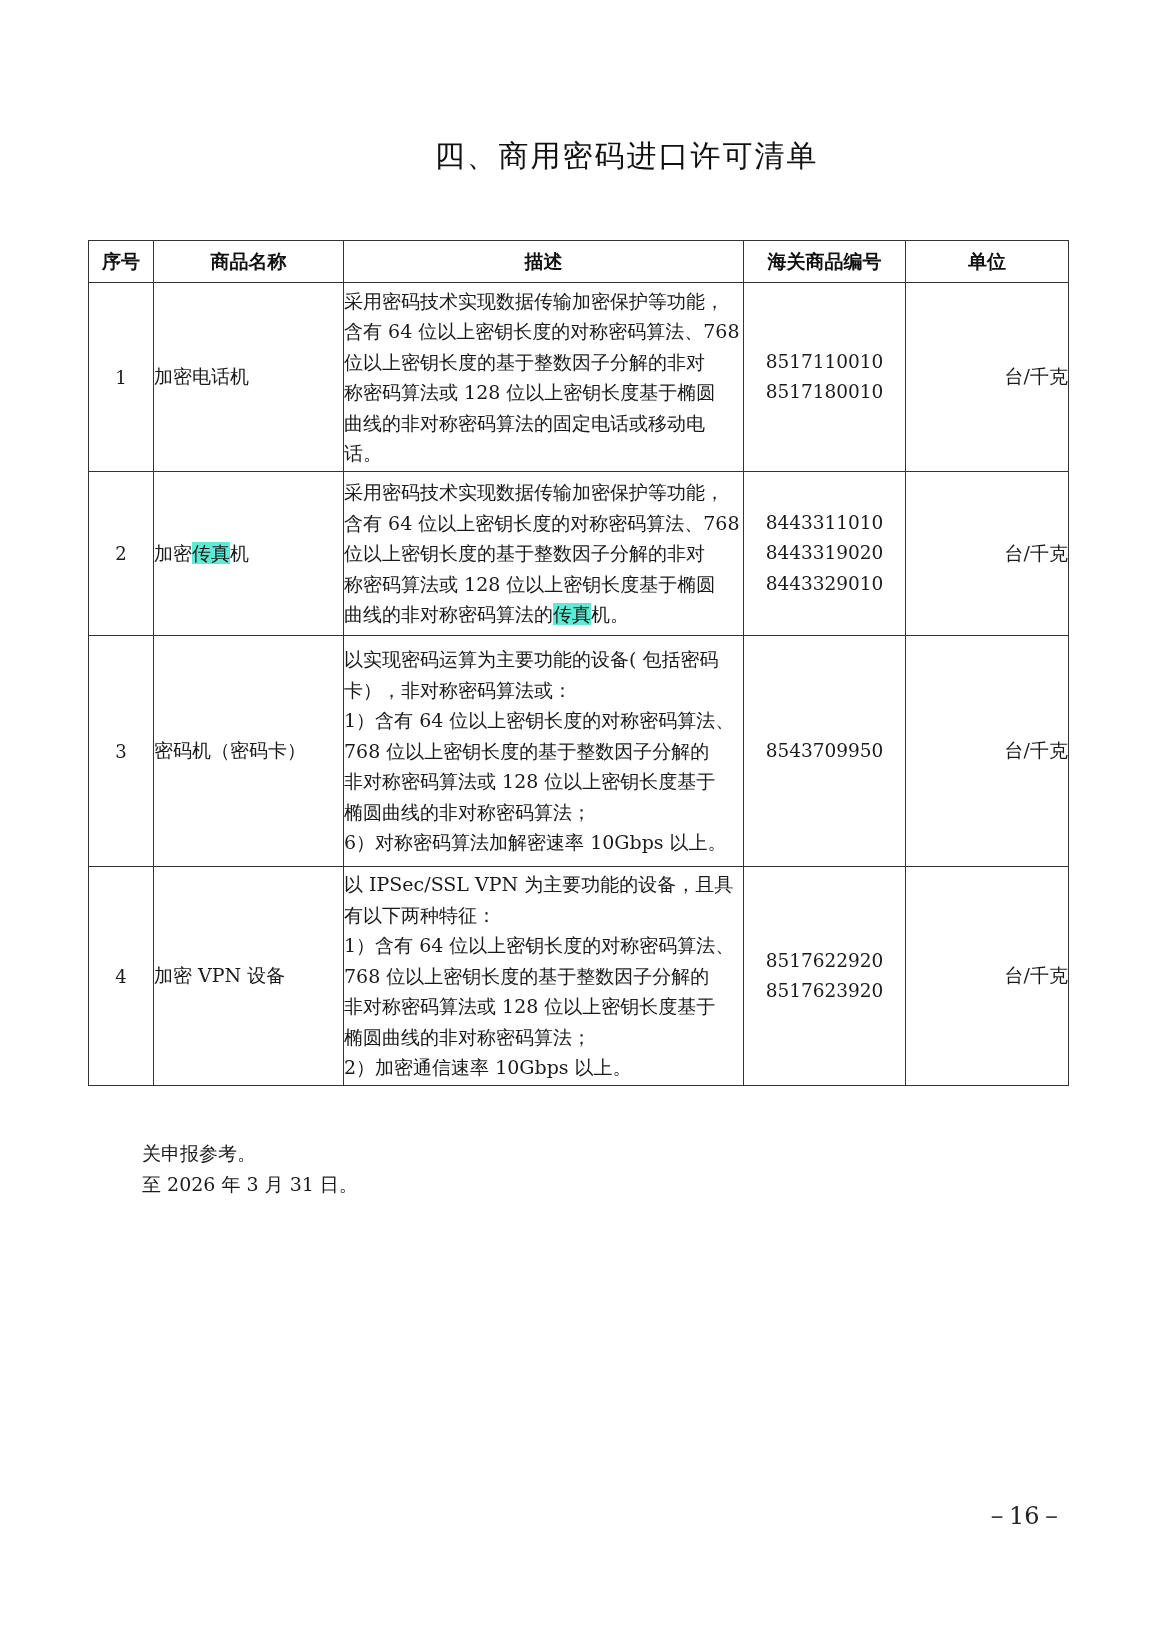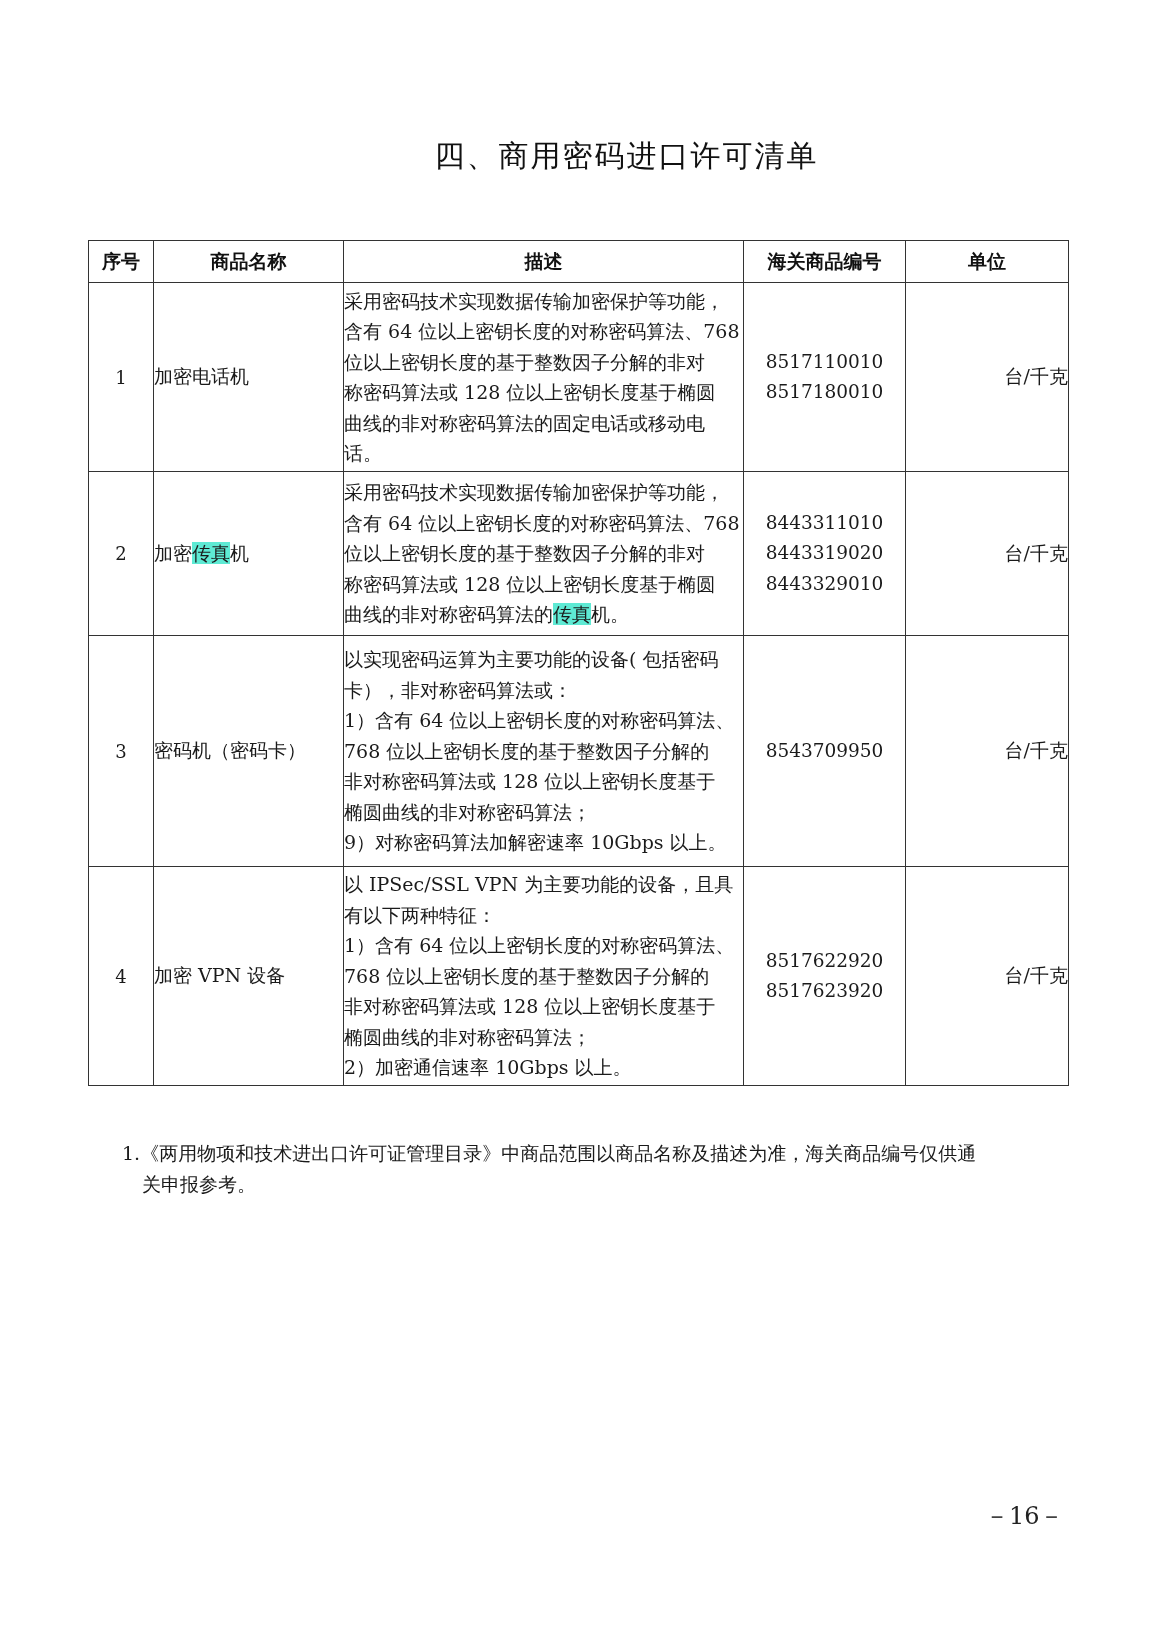--- a/index.html
+++ b/index.html
@@ -106,21 +106,21 @@
     <tr style="height:231px">
       <td class="c-no">3</td>
       <td class="c-name">密码机（密码卡）</td>
       <td class="c-desc">
         <span class="desc-line">以实现密码运算为主要功能的设备( 包括密码</span>
         <span class="desc-line">卡），非对称密码算法或：</span>
         <span class="desc-line">1）含有 64 位以上密钥长度的对称密码算法、</span>
         <span class="desc-line">768 位以上密钥长度的基于整数因子分解的</span>
         <span class="desc-line">非对称密码算法或 128 位以上密钥长度基于</span>
         <span class="desc-line">椭圆曲线的非对称密码算法；</span>
-        <span class="desc-line">9）对称密码算法加解密速率 10Gbps 以上。</span>
+        <span class="desc-line">6）对称密码算法加解密速率 10Gbps 以上。</span>
       </td>
       <td class="c-code">
         <span class="code">8543709950</span>
       </td>
       <td class="c-unit">台/千克</td>
     </tr>
 
     <tr style="height:219px">
       <td class="c-no">4</td>
       <td class="c-name">加密 VPN 设备</td>
@@ -136,17 +136,17 @@
       <td class="c-code">
         <span class="code">8517622920</span>
         <span class="code">8517623920</span>
       </td>
       <td class="c-unit">台/千克</td>
     </tr>
   </tbody>
 </table>
 
 <div class="notes">
-  <span class="item">1.《两用物项和技术进出口许可证管理目录》中商品范围以商品名称及描述为准，海关商品编号仅供通</span>
   <span class="cont">关申报参考。</span>
+  <span class="cont">至 2026 年 3 月 31 日。</span>
 </div>
 
 <div class="page-num">－16－</div>
 
 </body></html>

